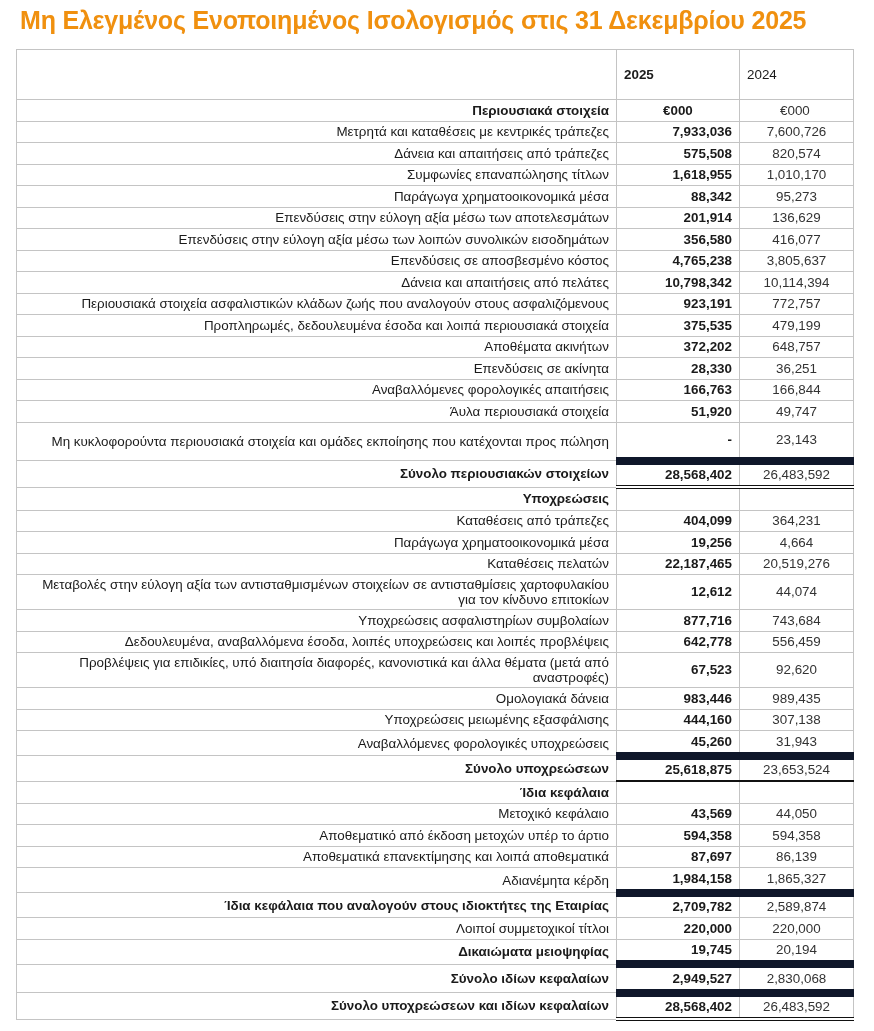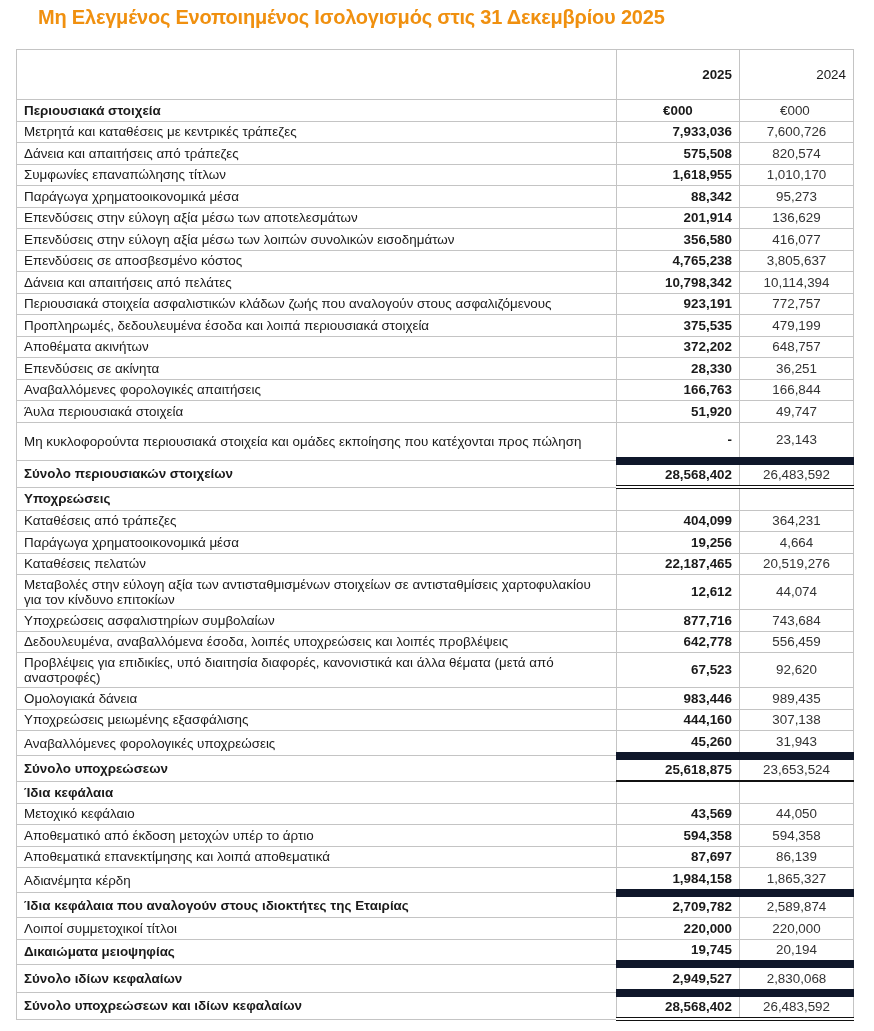--- a/index.html
+++ b/index.html
@@ -10,23 +10,23 @@
   body {
     width: 874px;
     height: 1031px;
     position: relative;
     font-family: "Liberation Sans", "DejaVu Sans", sans-serif;
     color: #1a1a1a;
     overflow: hidden;
   }
   .title {
     position: absolute;
-    left: 38px;
+    left: 20px;
     top: 6px;
-    font-size: 20px;
+    font-size: 25px;
     font-weight: bold;
     color: #f0900f;
     letter-spacing: -0.2px;
     white-space: nowrap;
   }
   table.bs {
     position: absolute;
     left: 16px;
     top: 49px;
     width: 837px;
@@ -41,25 +41,25 @@
     border: 1px solid #c4c4c4;
     padding: 0 7px;
     height: 20.5px;
     line-height: 15px;
     vertical-align: middle;
     overflow: hidden;
   }
   table.bs tr.header th {
     height: 49px;
     font-weight: normal;
-    text-align: right;
+    text-align: left;
     font-size: 13.4px;
   }
   table.bs tr.header th.y2025 { font-weight: bold; }
-  table.bs td.label { text-align: left; }
+  table.bs td.label { text-align: right; }
   table.bs td.v25 { text-align: right; font-weight: bold; padding-left: 32px; }
   table.bs td.v24 { text-align: center; color: #333; }
   table.bs tr.section td.label { font-weight: bold; }
   table.bs tr.bold td.label { font-weight: bold; }
   table.bs tr.unit td.v25 { text-align: left; padding-left: 46px; font-weight: bold; }
   table.bs tr.unit td.v24 { text-align: left; padding-left: 40px; }
   table.bs tr.tall td { height: 34px; line-height: 15.5px; }
 
   
   table.bs tr.total td.v25,

